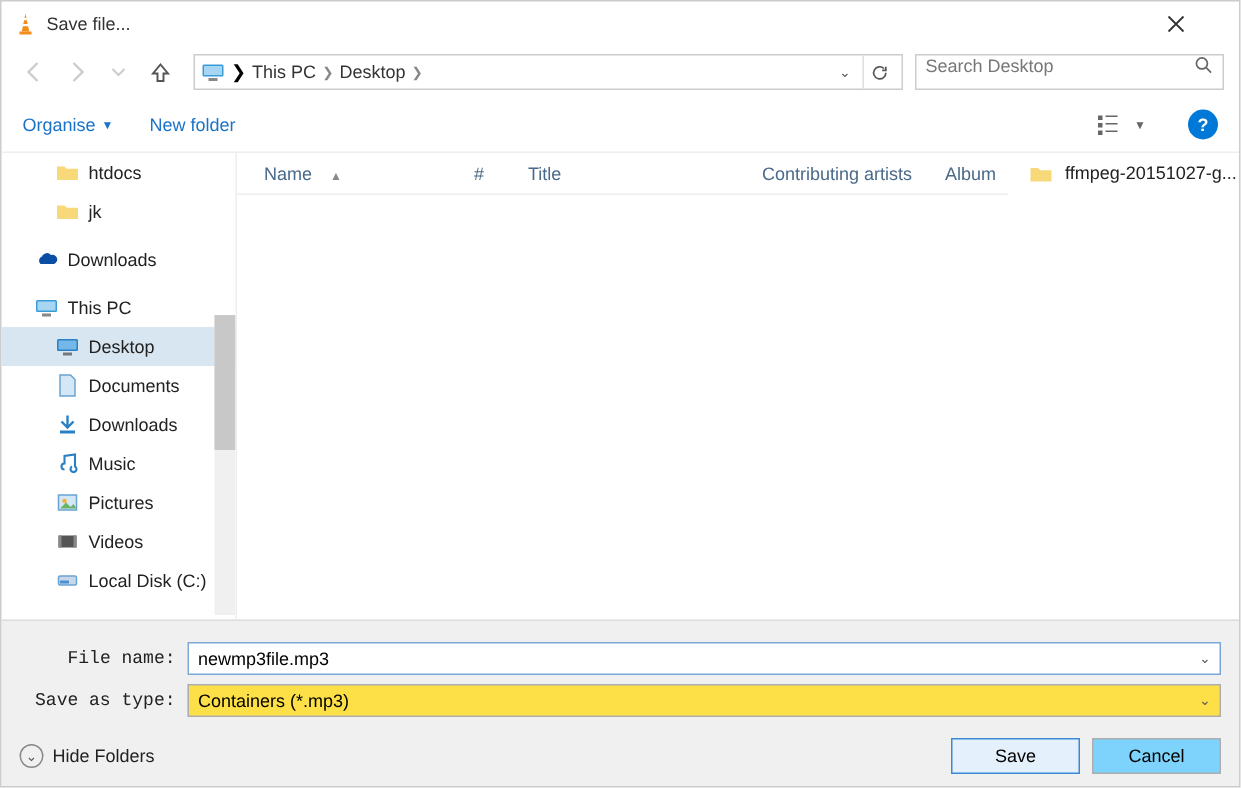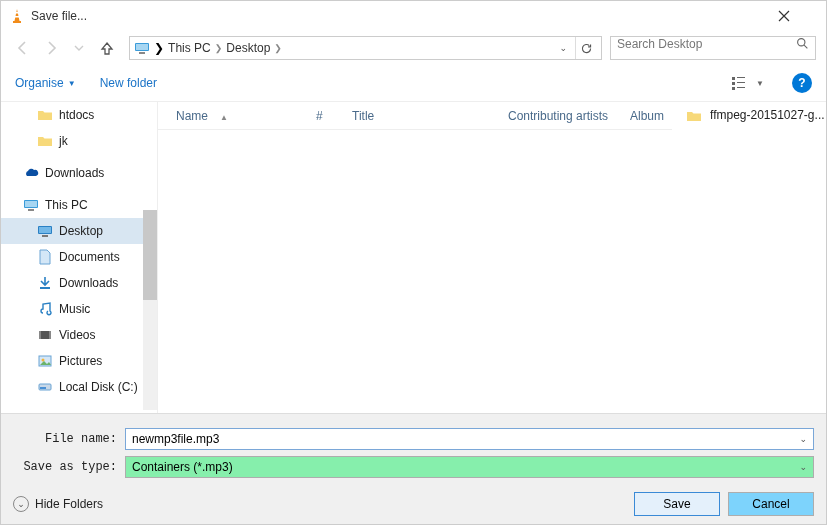--- a/index.html
+++ b/index.html
@@ -47,21 +47,21 @@
 .columns .sort-arrow { font-size: 8px; color: #888; padding-left: 12px; }
 .filelist { padding: 6px 0; }
 .file-row { height: 24px; display: flex; align-items: flex-start; padding-left: 14px; gap: 8px; color: #222; }
 .folder-icon-sm { width: 16px; height: 16px; }
 
 
 .bottom { background: #f0f0f0; padding: 14px 12px 10px 12px; border-top: 1px solid #ddd; }
 .form-row { display: flex; align-items: center; margin-bottom: 6px; }
 .form-row label { width: 112px; text-align: right; padding-right: 8px; color: #222; font-family: Liberation Mono, monospace; }
 .form-row .field { flex: 1; height: 22px; border: 1px solid #7aa7d8; background: #fff; padding: 0 6px; display: flex; align-items: center; }
-.form-row .field.combo { border: 1px solid #adadad; background: #86efac; justify-content: space-between; }
+.form-row .field.combo { border: 1px solid #adadad; background: #fde047; justify-content: space-between; }
 .form-row .field .arrow { font-size: 9px; color: #555; }
 .button-row { display: flex; align-items: center; margin-top: 14px; }
 .hide-folders { display: flex; align-items: center; gap: 6px; color: #222; }
 .hide-folders .circ { width: 16px; height: 16px; border: 1px solid #888; border-radius: 50%; display:flex; align-items:center; justify-content:center; font-size:9px; color:#555;}
 .button-row .spacer { flex: 1; }
 .btn { width: 86px; height: 24px; border: 1px solid #adadad; background: #7dd3fc; display: flex; align-items: center; justify-content: center; margin-left: 8px; }
 .btn.primary { border: 1px solid #3a8ad6; background: #e4f0fb; }
 
 
 svg { display: block; }
@@ -230,36 +230,36 @@
         <span class="ticon">
           <svg width="16" height="16" viewBox="0 0 16 16">
             <path d="M6 12 A2 2 0 1 1 6 8 L6 3 L13 2 L13 10 A2 2 0 1 1 11 10" fill="none" stroke="#2a80c4" stroke-width="1.4"></path>
           </svg>
         </span>
         <span>Music</span>
       </div>
     <div class="tree-item level2">
         <span class="ticon">
           <svg width="16" height="16" viewBox="0 0 16 16">
+            <rect x="2" y="3" width="12" height="10" fill="#d4e7f7" stroke="#6aa4d4"></rect>
+            <circle cx="6" cy="7" r="1.5" fill="#f2b33a"></circle>
+            <path d="M3 12 L7 8 L10 11 L12 9 L14 12" fill="#6bb36b"></path>
+          </svg>
+        </span>
+        <span>Pictures</span>
+      </div>
+    <div class="tree-item level2">
+        <span class="ticon">
+          <svg width="16" height="16" viewBox="0 0 16 16">
             <rect x="2" y="4" width="12" height="8" fill="#555"></rect>
             <rect x="2" y="4" width="2" height="8" fill="#888"></rect>
             <rect x="12" y="4" width="2" height="8" fill="#888"></rect>
           </svg>
         </span>
         <span>Videos</span>
-      </div>
-    <div class="tree-item level2">
-        <span class="ticon">
-          <svg width="16" height="16" viewBox="0 0 16 16">
-            <rect x="2" y="3" width="12" height="10" fill="#d4e7f7" stroke="#6aa4d4"></rect>
-            <circle cx="6" cy="7" r="1.5" fill="#f2b33a"></circle>
-            <path d="M3 12 L7 8 L10 11 L12 9 L14 12" fill="#6bb36b"></path>
-          </svg>
-        </span>
-        <span>Pictures</span>
       </div>
     <div class="tree-item level2">
         <span class="ticon">
           <svg width="16" height="16" viewBox="0 0 16 16">
             <rect x="2" y="5" width="12" height="6" rx="1" fill="#c8d8e8" stroke="#6aa4d4"></rect>
             <rect x="3" y="8" width="6" height="2" fill="#4a90d4"></rect>
           </svg>
         </span>
         <span>Local Disk (C:)</span>
       </div>

